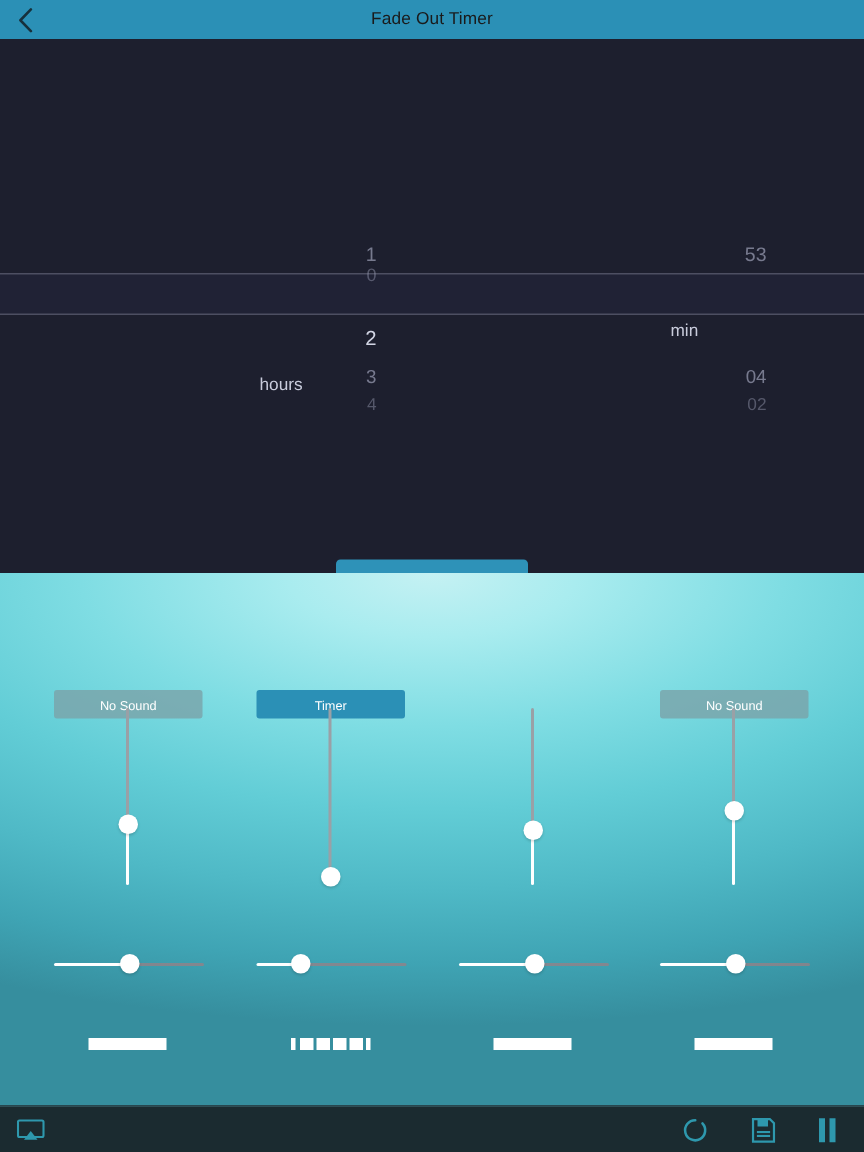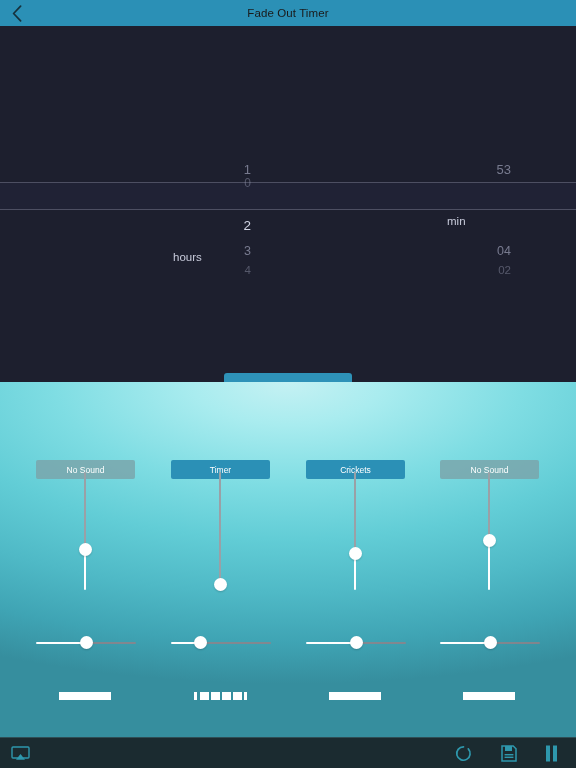--- a/index.html
+++ b/index.html
@@ -349,21 +349,20 @@
       <div class="picker-unit mins-unit">min</div>
     </div>
 
     <button class="start-btn">Start</button>
   </div>
 
   <div class="mixer">
     <div class="sound-row">
         <button class="sound-btn c0 inactive">No Sound</button>
         <button class="sound-btn c1 active">Timer</button>
-        <button class="sound-btn c2 active">Crickets</button>
         <button class="sound-btn c3 inactive">No Sound</button>
       </div>
   <div class="vslider c0" style="top: 90px; height: 118px;">
         <div class="vtrack-top" style="height:77.88000000000001px"></div>
         <div class="vtrack-bot" style="top:77.88000000000001px;height:40.11999999999999px"></div>
         <div class="vknob" style="top:71.38000000000001px"></div>
       </div>
       <div class="vslider c1" style="top: 90px; height: 118px;">
         <div class="vtrack-top" style="height:112.1px"></div>
         <div class="vtrack-bot" style="top:112.1px;height:5.900000000000006px"></div>

